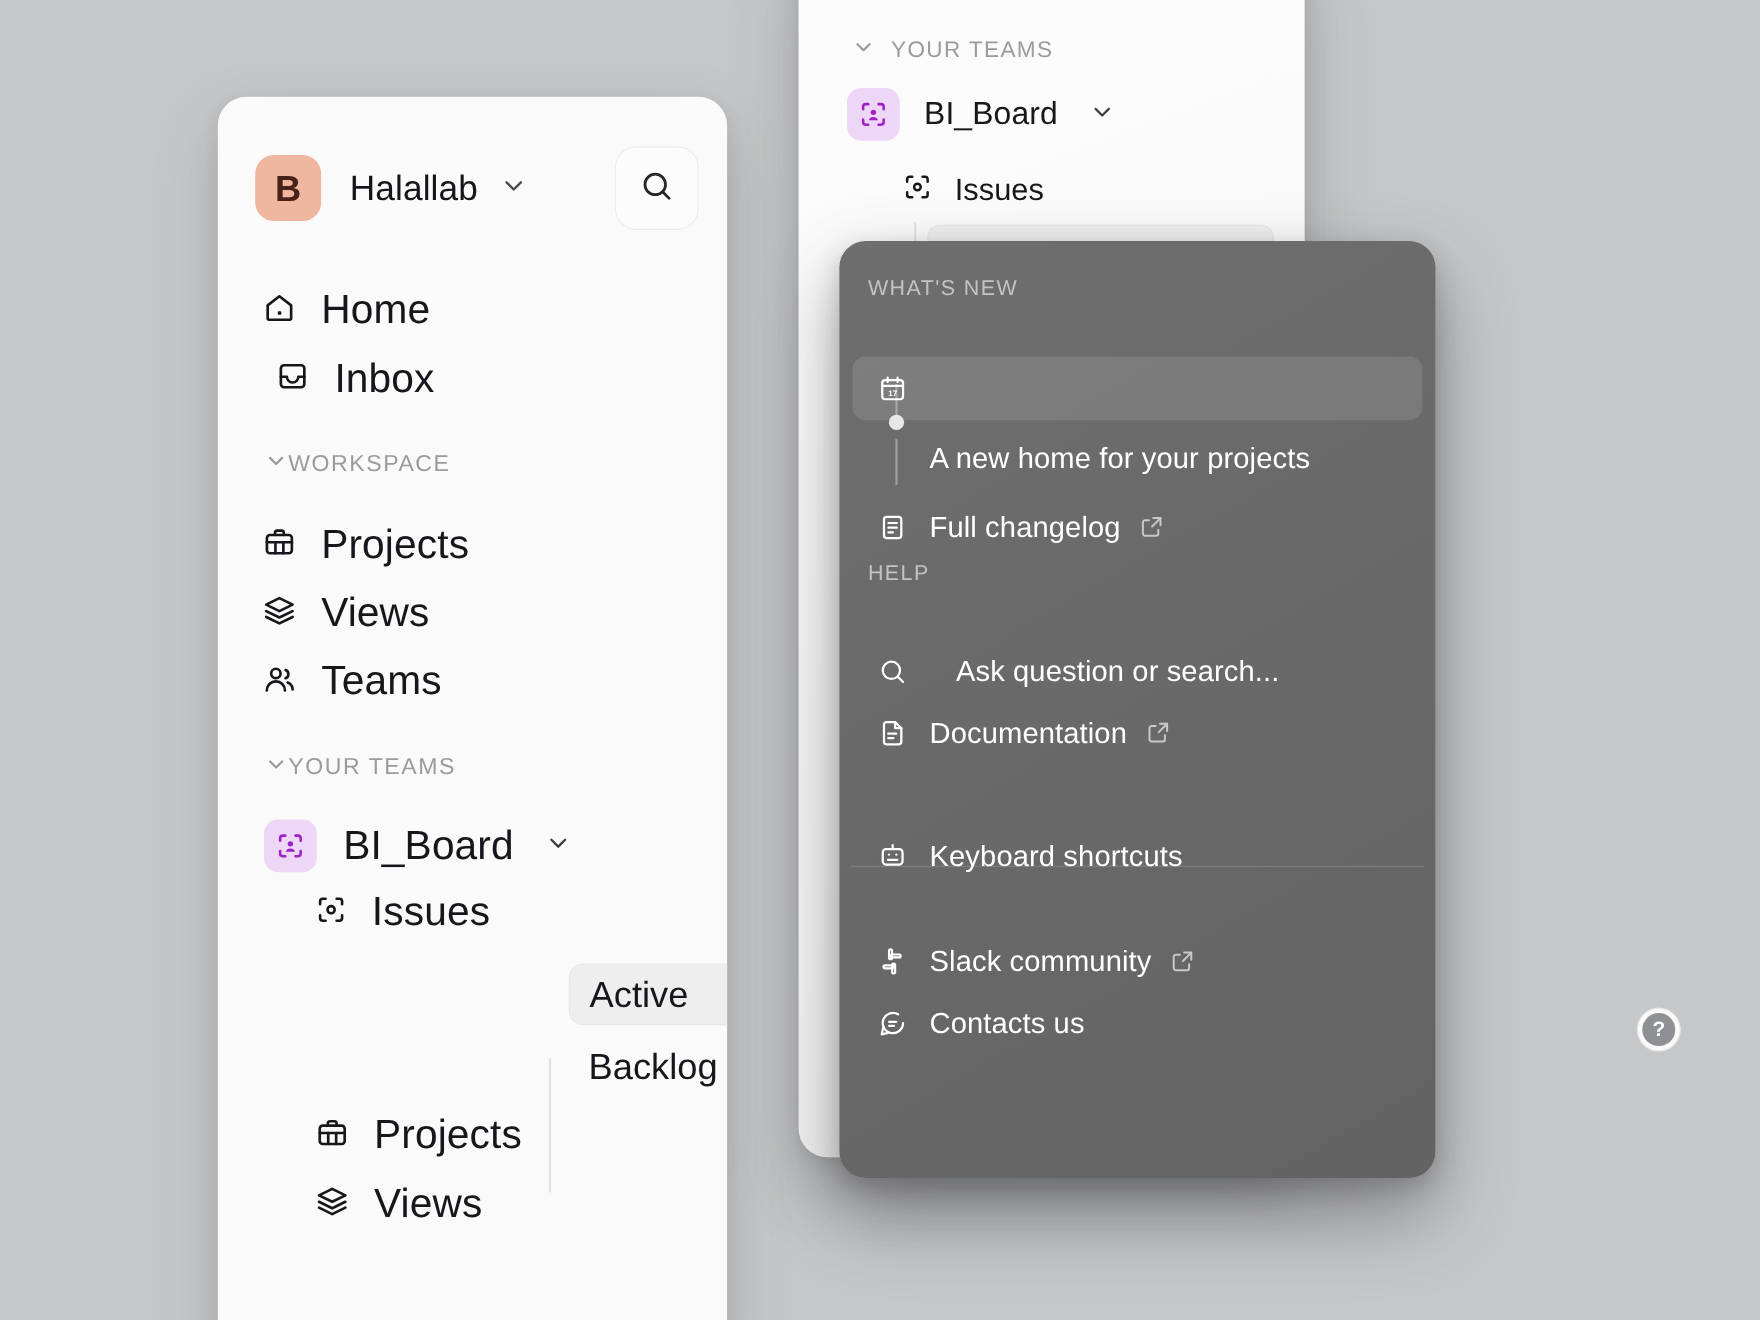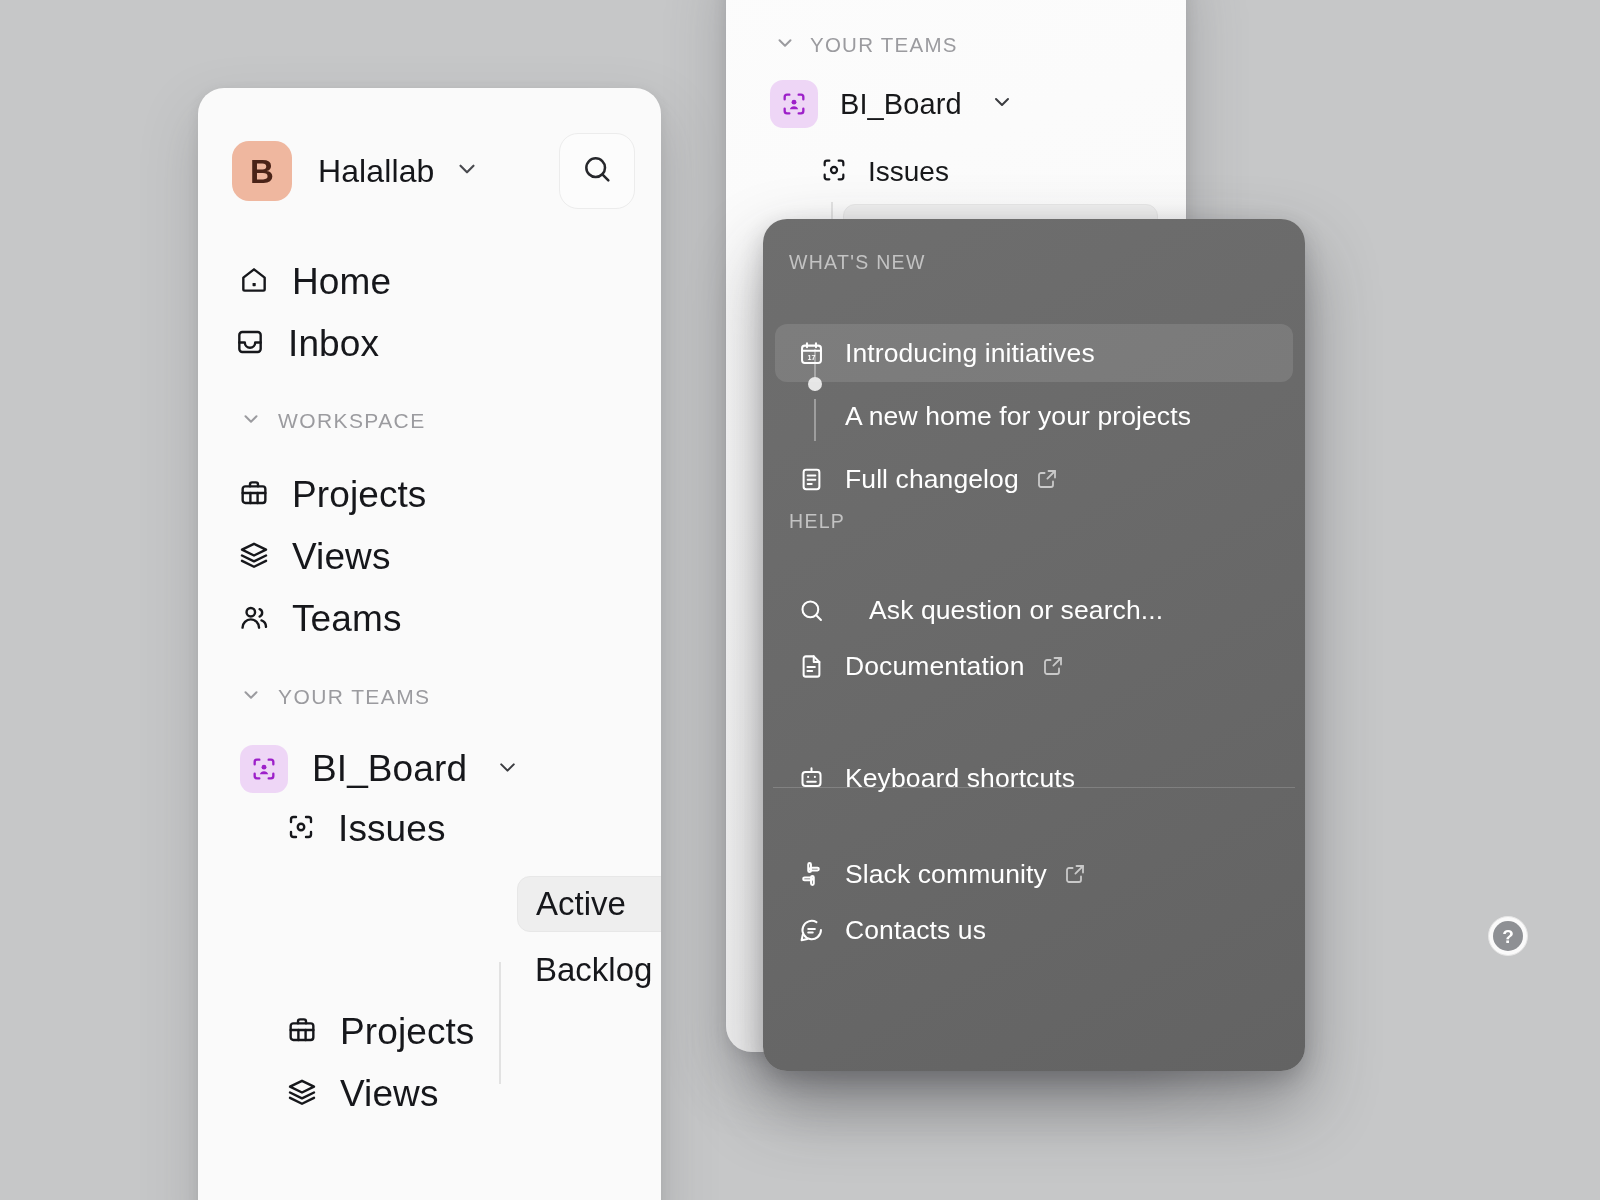--- a/index.html
+++ b/index.html
@@ -104,21 +104,21 @@
     cursor: pointer;
   }
 
   .nav { position: absolute; left: 0; top: 0; width: 100%; }
   .nav-item {
     position: absolute; display: flex; align-items: center; gap: 22px;
     cursor: pointer;
   }
   .nav-item .lbl { font-size: 37px; color: #16171b; letter-spacing: .1px; }
   .grp-head {
-    position: absolute; display: flex; align-items: center; gap: 16px;
+    position: absolute; display: flex; align-items: center; gap: 0;
     cursor: pointer;
   }
   .grp-head .sec-label { font-size: 21px; letter-spacing: 1.4px; }
 
   .sub-guide {
     position: absolute; left: 301px; top: 874px;
     width: 2px; height: 122px; background: #e2e2e2;
   }
   .sub-item {
     position: absolute; left: 319px;
@@ -256,21 +256,21 @@
       <div class="nav-item" style="left:40px; top:173px;">
         <span>
           <svg width="32" height="32" viewBox="0 0 24 24" fill="none" stroke="#16171b" stroke-width="1.8" stroke-linecap="round" stroke-linejoin="round">
             <path d="M4 10.2 12 4l8 6.2V19a1 1 0 0 1-1 1H5a1 1 0 0 1-1-1z"></path>
             <rect x="10.9" y="14.2" width="2.4" height="2.4" rx=".5" fill="#16171b" stroke="none"></rect>
           </svg>
         </span>
         <span class="lbl">Home</span>
       </div>
 
-      <div class="nav-item" style="left:36px; top:235px;">
+      <div class="nav-item" style="left:52px; top:235px;">
         <span>
           <svg width="32" height="32" viewBox="0 0 24 24" fill="none" stroke="#16171b" stroke-width="1.8" stroke-linecap="round" stroke-linejoin="round">
             <rect x="4" y="4.5" width="16" height="15" rx="2.2"></rect>
             <path d="M4 12.4h4.1a3.9 3.9 0 0 0 7.8 0H20"></path>
           </svg>
         </span>
         <span class="lbl">Inbox</span>
       </div>
 
       <div class="grp-head" style="left:42px; top:320px;">
@@ -407,21 +407,20 @@
     <div class="dm-row hl" style="top:73px;">
       <span class="dm-ic">
         <svg width="27" height="27" viewBox="0 0 24 24" fill="none" stroke="#ffffff" stroke-width="1.8" stroke-linecap="round" stroke-linejoin="round">
           <rect x="3.6" y="5" width="16.8" height="15.4" rx="2.4"></rect>
           <line x1="3.6" y1="9.6" x2="20.4" y2="9.6"></line>
           <line x1="8" y1="3" x2="8" y2="6.4"></line>
             <line x1="16" y1="3" x2="16" y2="6.4"></line>
           <text x="12" y="17.6" font-size="6.4" font-family="Liberation Sans, sans-serif" font-weight="700" fill="#ffffff" stroke="none" text-anchor="middle">17</text>
         </svg>
       </span>
-      <span class="dm-txt">Introducing initiatives</span>
     </div>
 
     <div class="dm-row" style="top:136px;">
       <span class="dm-ic"></span>
       <span class="dm-txt">A new home for your projects</span>
     </div>
 
     <div class="dm-row" style="top:199px;">
       <span class="dm-ic">
         <svg width="27" height="27" viewBox="0 0 24 24" fill="none" stroke="#ffffff" stroke-width="1.8" stroke-linecap="round" stroke-linejoin="round">

